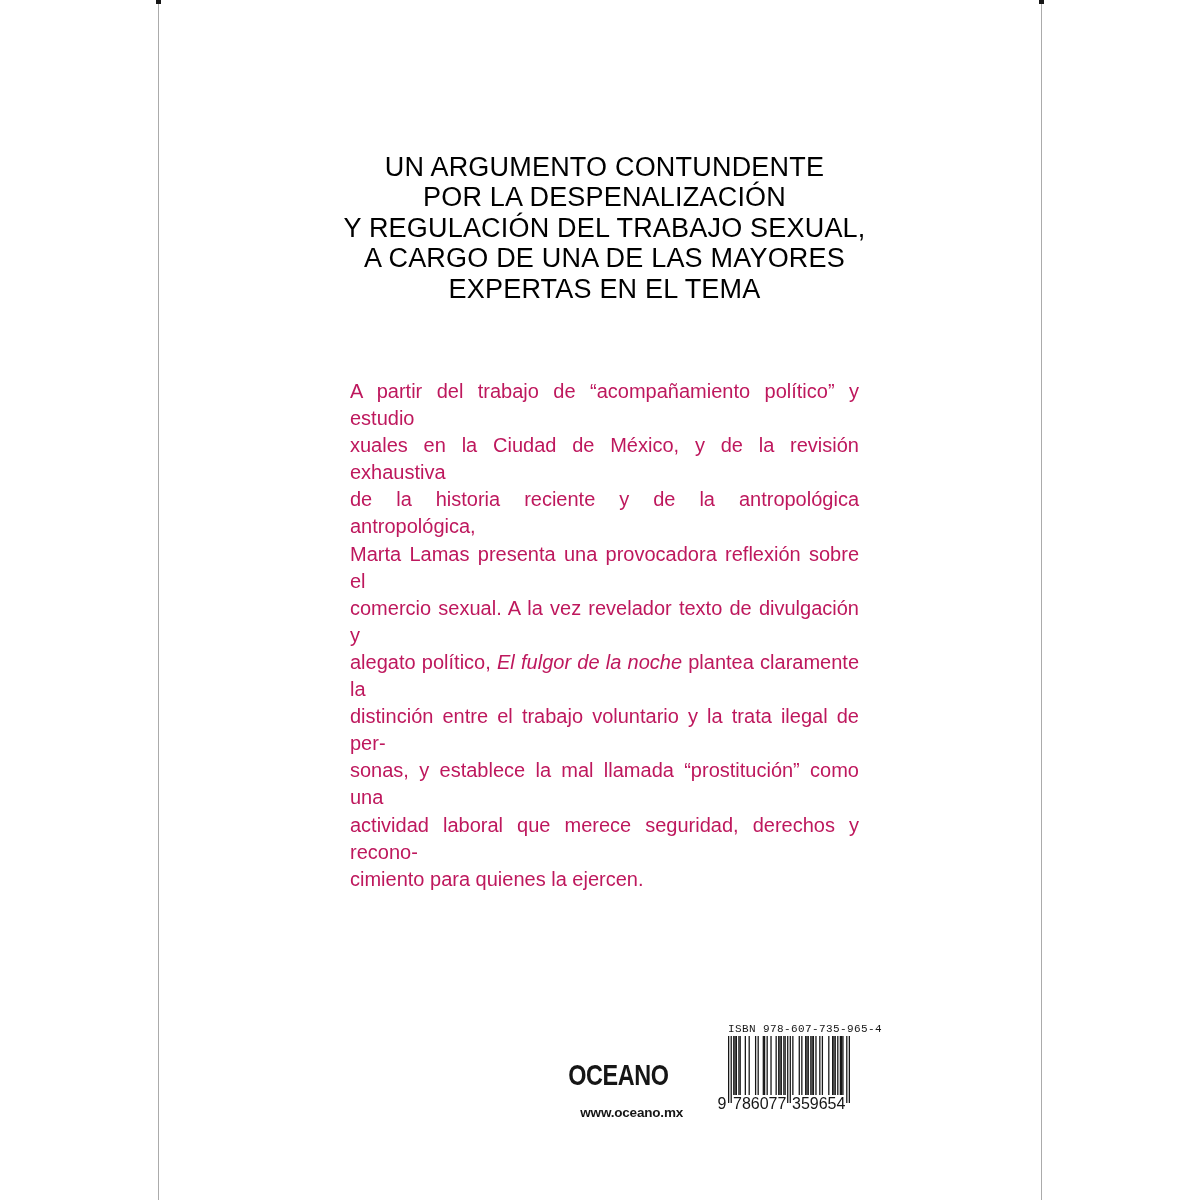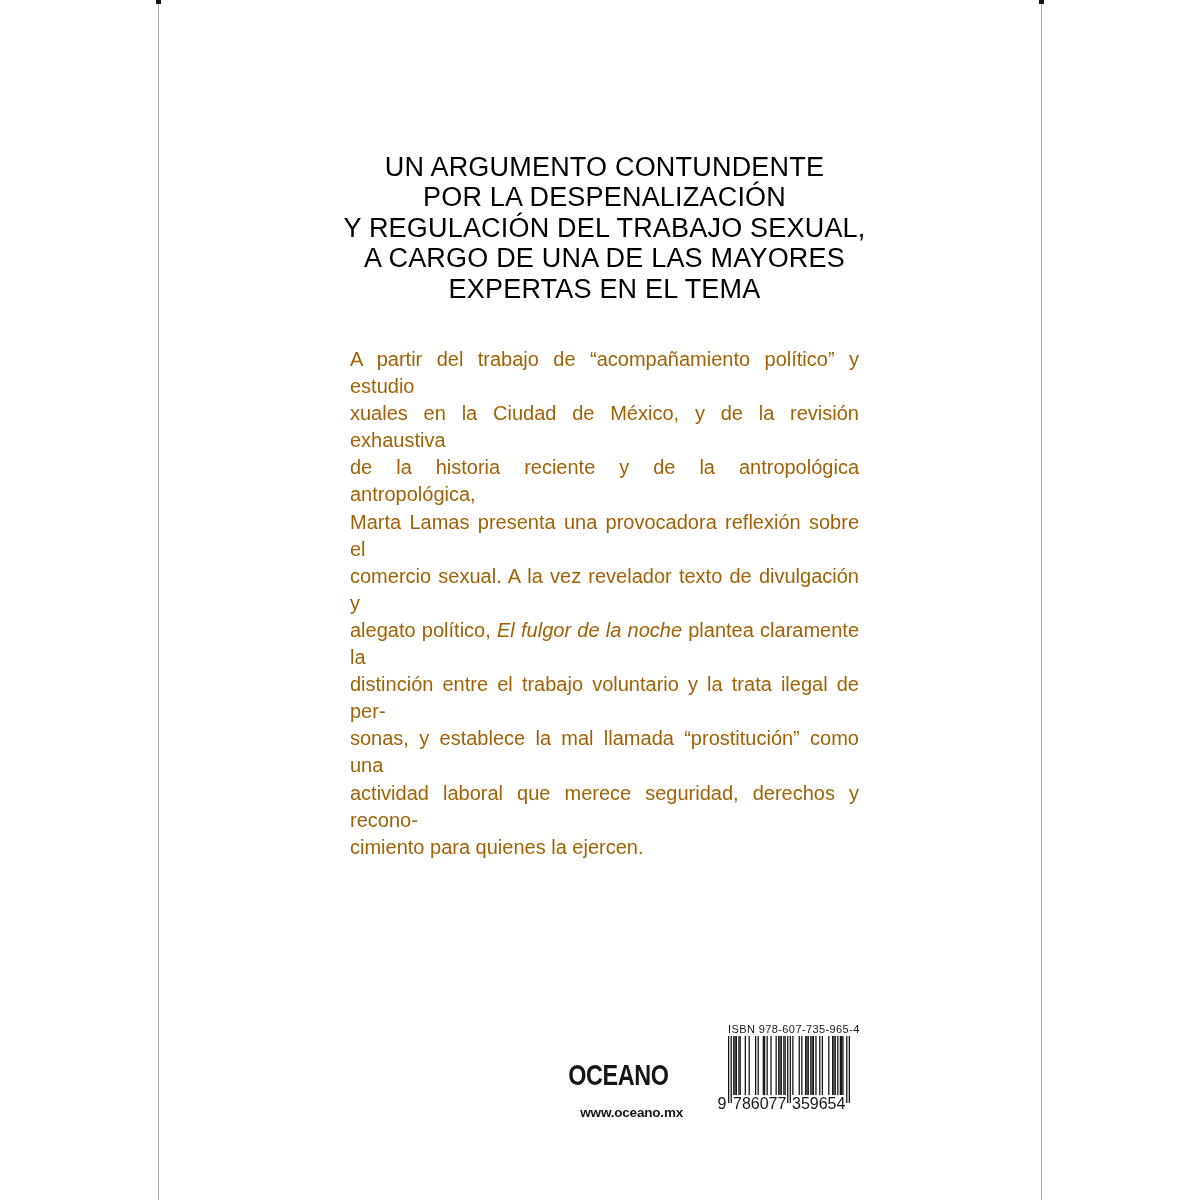--- a/index.html
+++ b/index.html
@@ -42,21 +42,21 @@
   .publisher-url {
     font-weight:700; font-size:13.5px; line-height:14px; margin-top:16px;
     letter-spacing:-0.2px; white-space:nowrap;
   }
 
   
   .barcode { position:absolute; left:716px; top:1022px; width:140px; height:92px; color:#161616; }
   .isbn-label {
     margin-left:12px; width:122px; height:14px;
     font-size:11px; line-height:14px; letter-spacing:0.4px;
-    text-align:center; white-space:nowrap;
+    text-align:center; white-space:nowrap;font-family:Liberation Mono, monospace;
   }
   .bars-svg { display:block; margin-left:12px; width:122px; height:67px; }
   .barcode-digits { position:absolute; left:0; top:74px; width:140px; height:16px; font-size:16px; line-height:16px; }
   .barcode-digits span { position:absolute; background:#ffffff; text-align:center; }
   .bd-0 { left:0; width:12px; }
   .bd-1 { left:17px; width:53px; }
   .bd-2 { left:76px; width:53px; }
 </style>
 </head>
 <body>
@@ -71,21 +71,21 @@
   </div>
 
   <div class="headline" style="color: #000000;">
       <div class="hl-line">UN ARGUMENTO CONTUNDENTE</div>
       <div class="hl-line">POR LA DESPENALIZACIÓN</div>
       <div class="hl-line">Y REGULACIÓN DEL TRABAJO SEXUAL,</div>
       <div class="hl-line">A CARGO DE UNA DE LAS MAYORES</div>
       <div class="hl-line">EXPERTAS EN EL TEMA</div>
     </div>
 
-  <div class="body-text" style="color: #a16207;">
+  <div class="body-text" style="color: #be185d; margin-top: 32px;">
       <div class="body-line"><span>A partir del trabajo de “acompañamiento político” y estudio</span></div>
       <div class="body-line"><span>xuales en la Ciudad de México, y de la revisión exhaustiva</span></div>
       <div class="body-line"><span>de la historia reciente y de la antropológica antropológica,</span></div>
       <div class="body-line"><span>Marta Lamas presenta una provocadora reflexión sobre el</span></div>
       <div class="body-line"><span>comercio sexual. A la vez revelador texto de divulgación y</span></div>
       <div class="body-line"><span>alegato político, </span><em>El fulgor de la noche</em><span> plantea claramente la</span></div>
       <div class="body-line"><span>distinción entre el trabajo voluntario y la trata ilegal de per-</span></div>
       <div class="body-line"><span>sonas, y establece la mal llamada “prostitución” como una</span></div>
       <div class="body-line"><span>actividad laboral que merece seguridad, derechos y recono-</span></div>
       <div class="body-line last"><span>cimiento para quienes la ejercen.</span></div>

